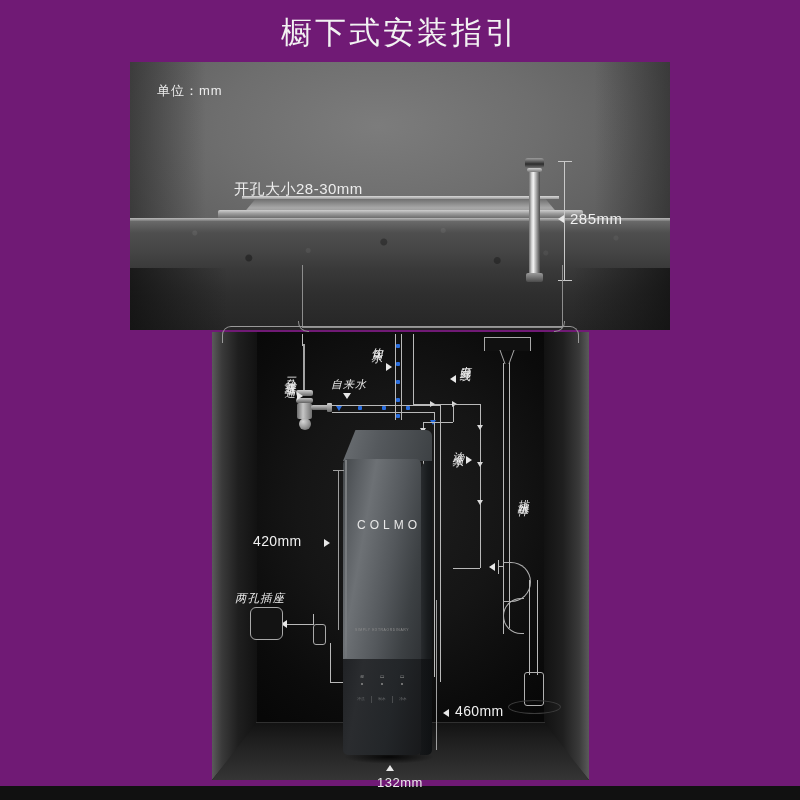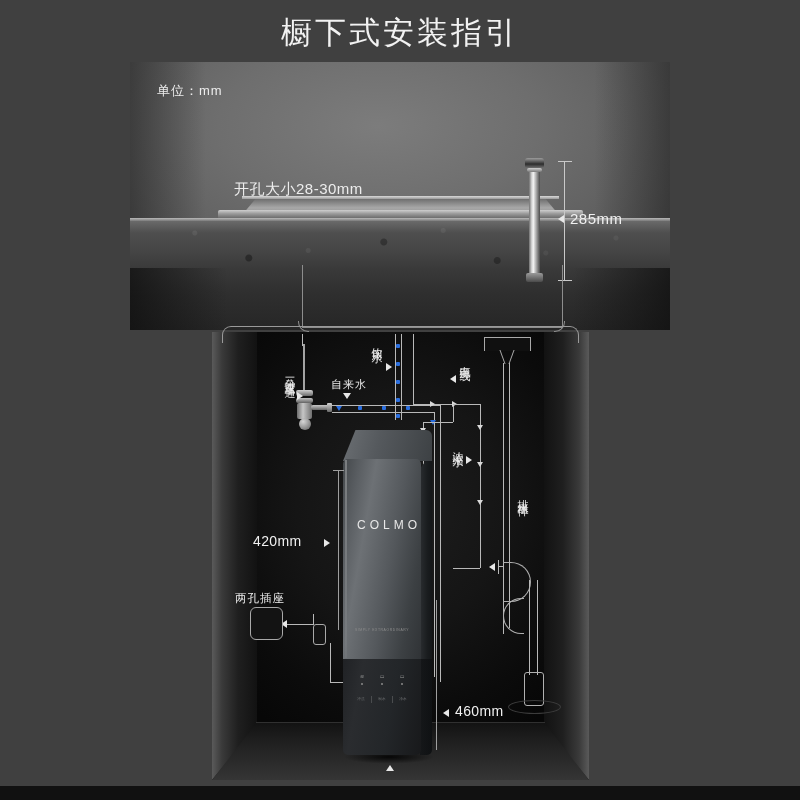--- a/index.html
+++ b/index.html
@@ -1,19 +1,19 @@
 <!DOCTYPE html>
 <html><head>
 <meta charset="utf-8">
 <style>
   html,body{margin:0;padding:0;background:#111;}
   body{width:800px;height:800px;overflow:hidden;
        font-family:"Liberation Sans","DejaVu Sans",sans-serif;}
 
-  #page{position:relative;width:800px;height:800px;background:#404040;}
+  #page{position:relative;width:800px;height:800px;background:#701a75;}
 
   
   .title{position:absolute;left:0;top:12px;width:800px;text-align:center;
          color:#f2f2f2;font-size:31px;letter-spacing:3px;font-weight:400;}
 
   
   .scene{position:absolute;left:130px;top:62px;width:540px;height:345px;overflow:hidden;}
   .wall{position:absolute;left:0;top:0;width:540px;height:160px;
         background:radial-gradient(ellipse 420px 220px at 46% 40%,#7c7c7c 0%,#6e6e6e 38%,#5d5d5d 72%,#4d4d4d 100%);}
   .wall-vig{position:absolute;left:0;top:0;width:540px;height:160px;
@@ -109,21 +109,21 @@
   .ln-h{height:1px;}
   .pipe{position:absolute;border:1px solid #b0b0b0;}
 
   
   .mk{position:absolute;width:0;height:0;}
   .mk-d{border-left:3.5px solid transparent;border-right:3.5px solid transparent;border-top:5px solid #2b6fe0;}
   .mk-dw{border-left:3.5px solid transparent;border-right:3.5px solid transparent;border-top:5px solid #d8d8d8;}
   .mk-r{border-top:3.5px solid transparent;border-bottom:3.5px solid transparent;border-left:5px solid #d8d8d8;}
   .mk-sq{position:absolute;width:4px;height:4px;background:#2b6fe0;border-radius:1px;}
 
-  .lbl{position:absolute;color:#ececec;font-size:11px;letter-spacing:1px;line-height:13px;}
+  .lbl{position:absolute;color:#ececec;font-size:11px;letter-spacing:1px;line-height:13px;font-style:italic;}
   .lbl-v{writing-mode:vertical-rl;text-orientation:upright;letter-spacing:2px;}
   .arr-r{position:absolute;width:0;height:0;
       border-top:4px solid transparent;border-bottom:4px solid transparent;border-left:6px solid #e8e8e8;}
   .arr-l{position:absolute;width:0;height:0;
       border-top:4px solid transparent;border-bottom:4px solid transparent;border-right:6px solid #e8e8e8;}
   .arr-d{position:absolute;width:0;height:0;
       border-left:4px solid transparent;border-right:4px solid transparent;border-top:6px solid #e8e8e8;}
 
   
   .tee-stem{position:absolute;left:303px;top:344px;width:2px;height:48px;
@@ -382,15 +382,16 @@
   <div class="dim420-l"></div>
   <div class="dim420-t"></div>
   <div class="dim420-a"></div>
   <div class="dim420">420mm</div>
 
   <div class="dim460-l"></div>
   <div class="dim460-a"></div>
   <div class="dim460">460mm</div>
 
   <div class="dim132-u"></div>
+  <div class="dim132">132mm</div>
 
   <div class="footer"></div>
 </div>
 
 </body></html>

